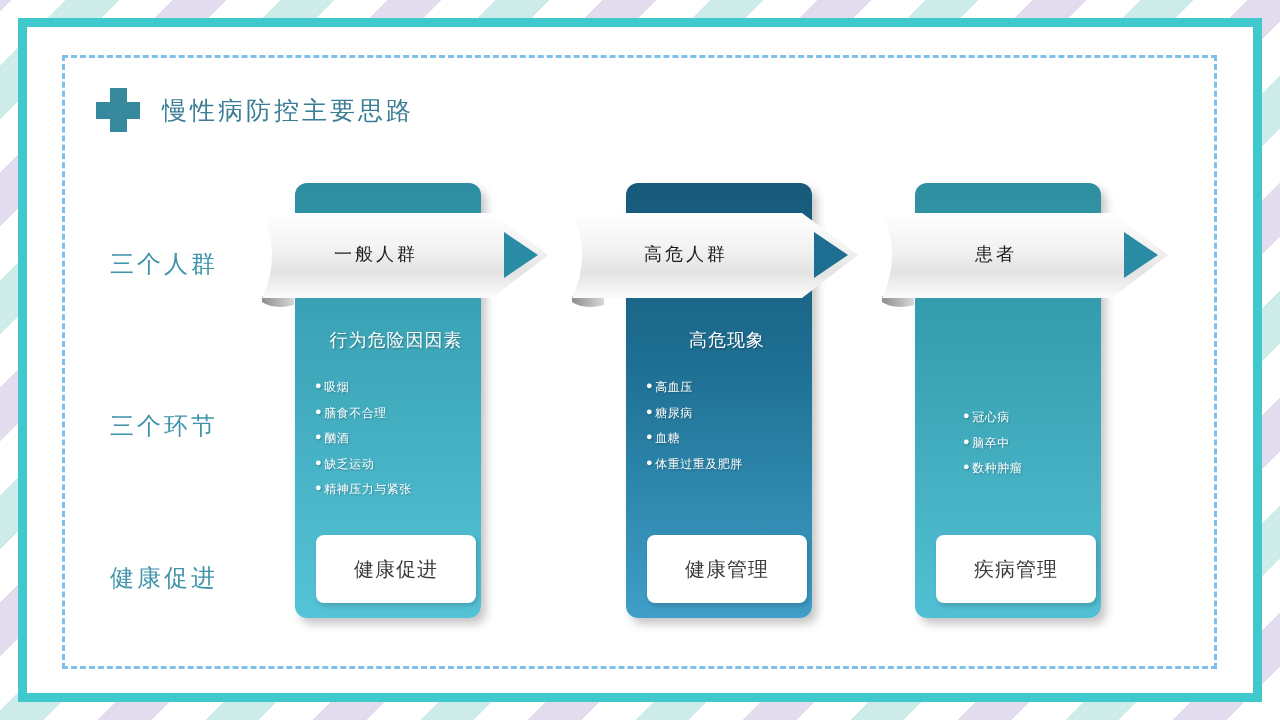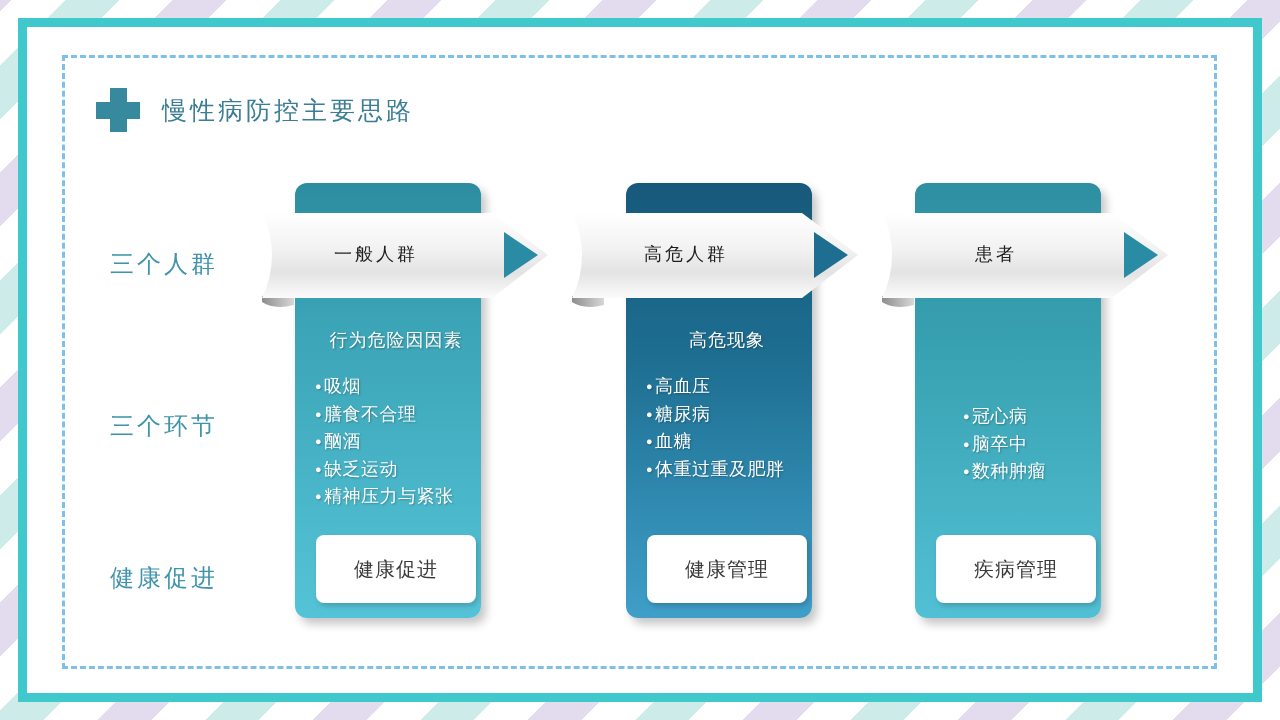--- a/index.html
+++ b/index.html
@@ -157,22 +157,22 @@
     list-style: none;
   }
   .col-bullets.indent-center {
     top: 222px;
     padding-left: 40px;
   }
   .col-bullets.indent-left {
     padding-left: 12px;
   }
   .col-bullets li {
-    font-family: Liberation Mono, monospace;
-    font-size: 18px;
+    font-family: Liberation Sans, sans-serif;
+    font-size: 12px;
     line-height: 25.5px;
     color: #ffffff;
     letter-spacing: 0.5px;
     text-shadow: 1px 1px 2px rgba(0,0,0,0.28);
     white-space: nowrap;
   }
   .col-bullets li::before {
     content: "\25CF";
     font-size: 11px;
     margin-right: 2px;

